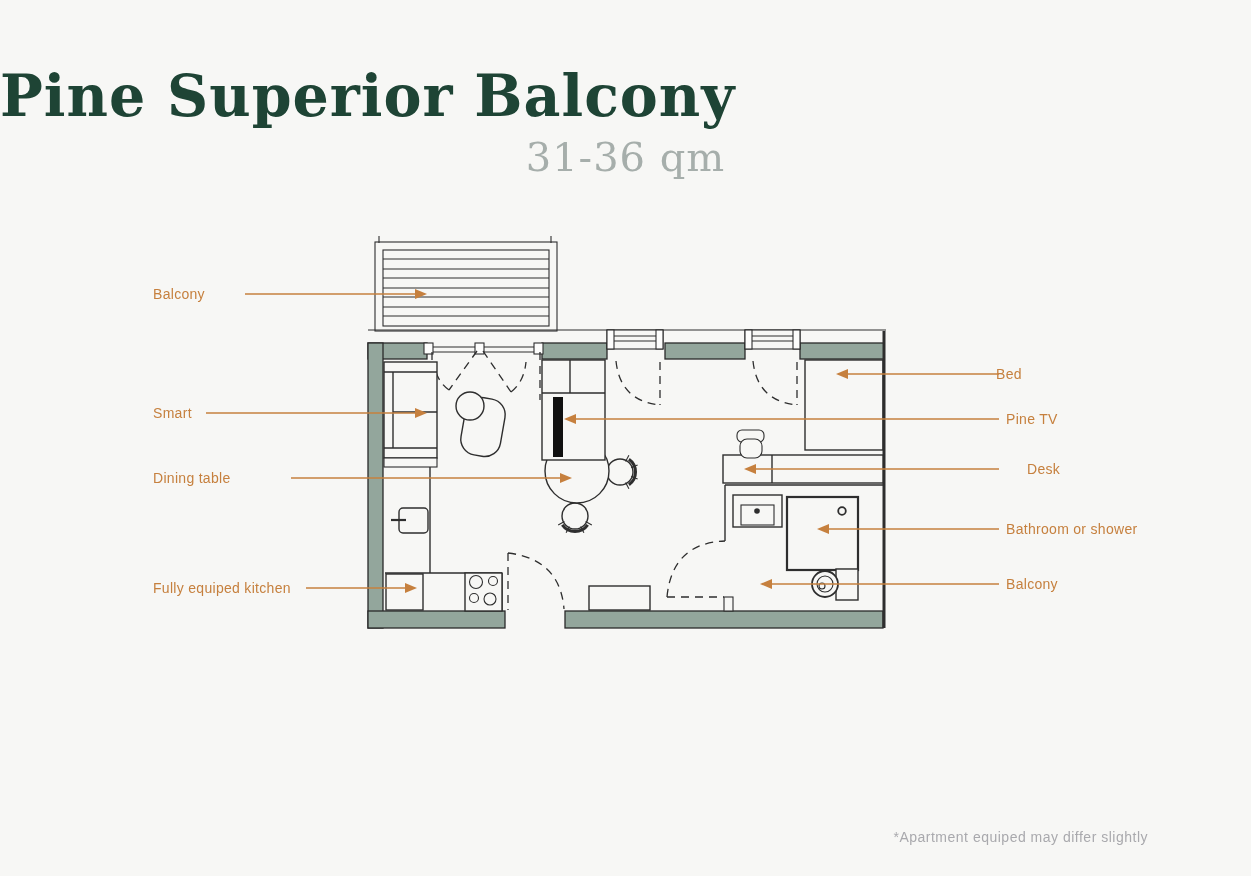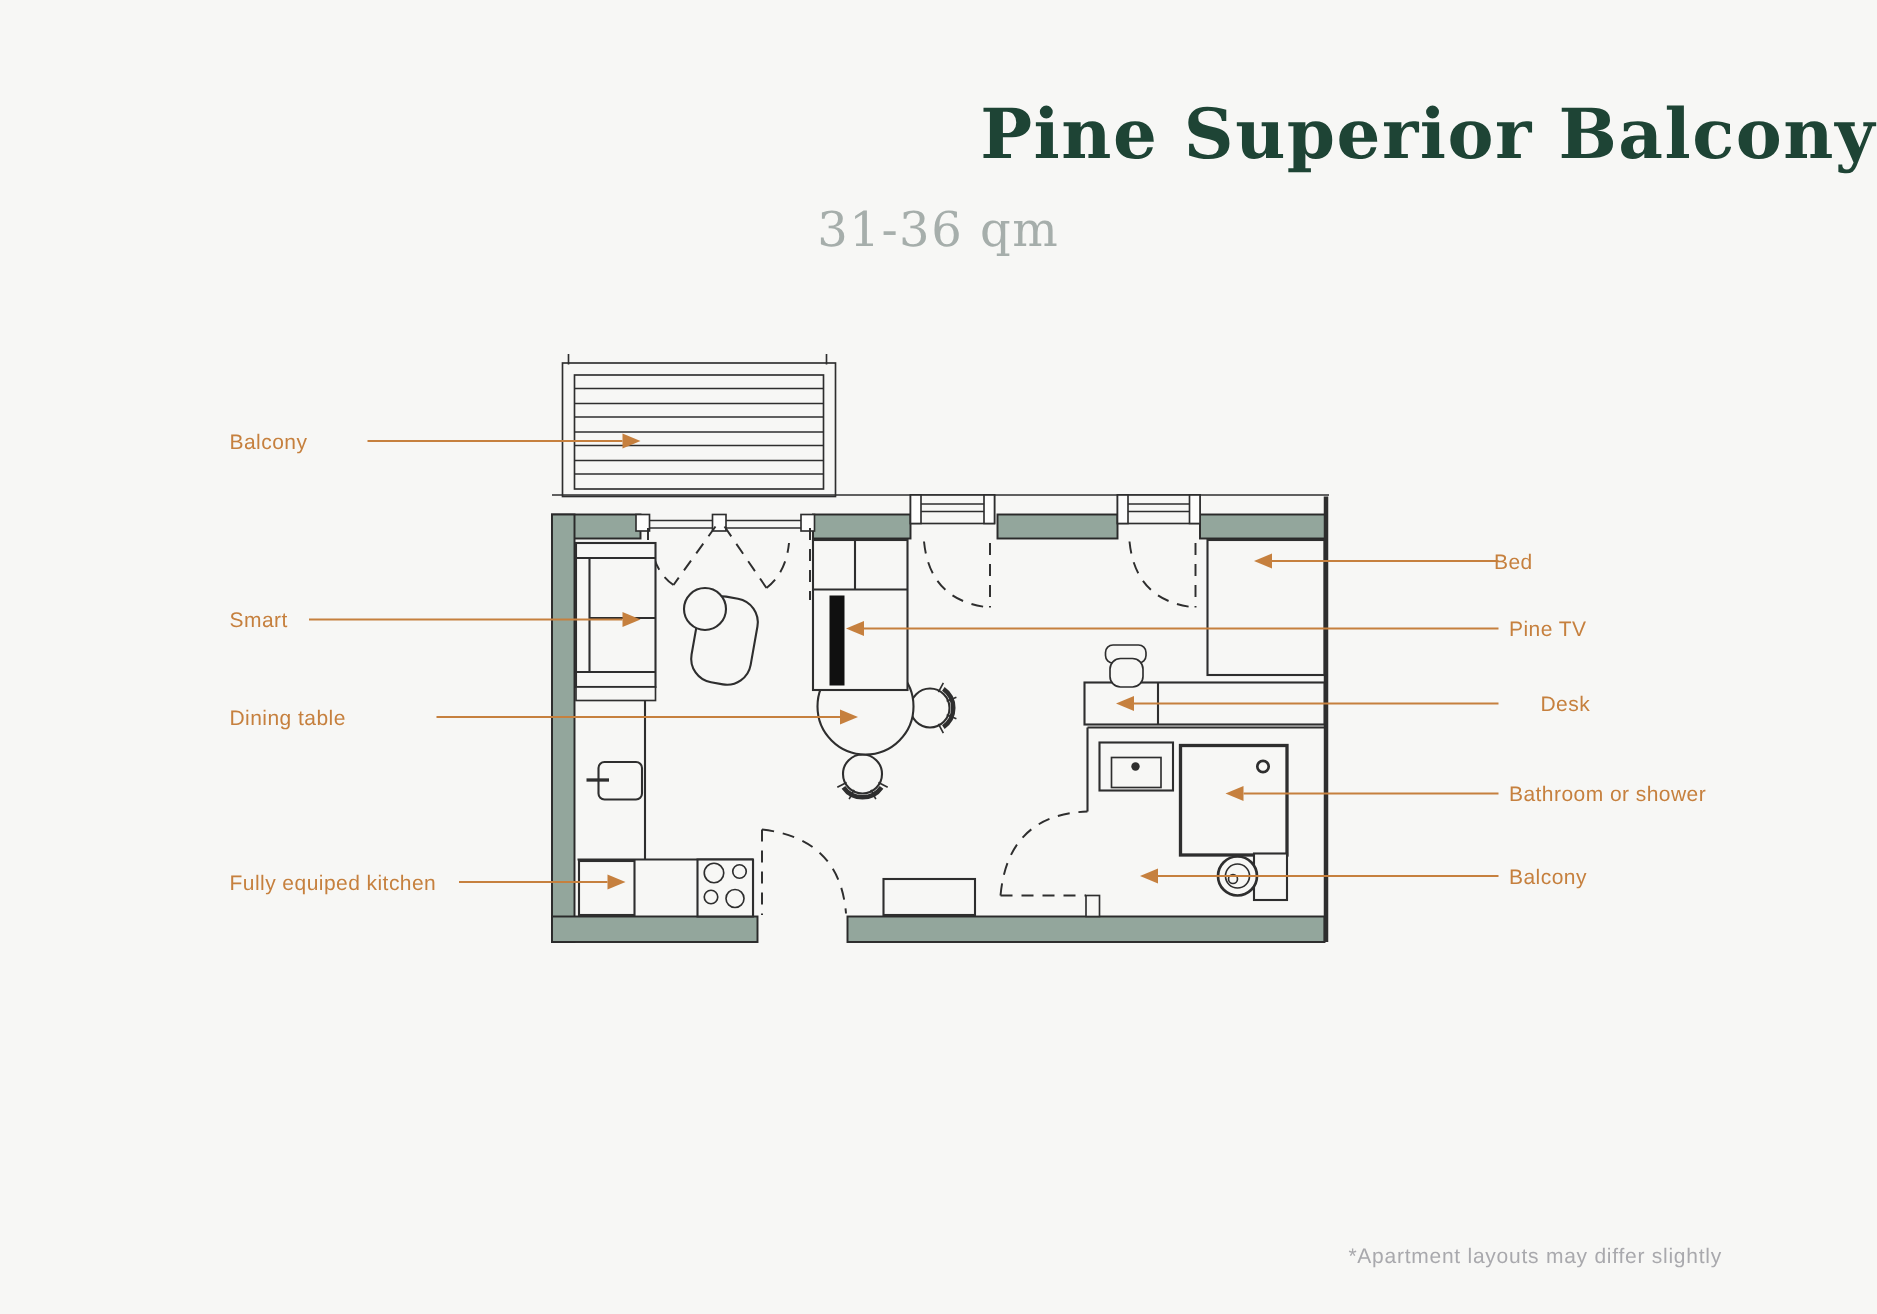--- a/index.html
+++ b/index.html
@@ -2,26 +2,26 @@
 <html style="--bg: #f7f7f5; --ink: #1e4435; --sub: #a6aeab; --accent: #c6803e; --wall: #93a69c; --line: #2e2e2e; --foot: #a9a9ad;"><head>
 <meta charset="utf-8">
 <style>
   :root{
     --bg:#f7f7f5; --ink:#1e4435; --sub:#a6aeab; --accent:#c6803e;
     --wall:#93a69c; --line:#2e2e2e; --foot:#a9a9ad;
   }
   html,body{margin:0;padding:0;background:var(--bg);}
   .stage{position:relative;width:1251px;height:876px;background:var(--bg);overflow:hidden;
          font-family:"Liberation Sans",sans-serif;}
-  .title{position:absolute;left:0;top:62px;width:100%;text-align:right;
+  .title{position:absolute;left:0;top:62px;width:100%;text-align:left;
          font-family:"DejaVu Serif","Liberation Serif",serif;font-weight:700;
-         font-size:46px;color:var(--ink);letter-spacing:1px;}
+         font-size:57px;color:var(--ink);letter-spacing:1px;}
   .subtitle{position:absolute;left:0;top:134px;width:100%;text-align:center;
          font-family:"DejaVu Serif","Liberation Serif",serif;font-weight:400;
-         font-size:32px;color:var(--sub);letter-spacing:1px;}
+         font-size:40px;color:var(--sub);letter-spacing:1px;}
   .plan-svg{position:absolute;left:0;top:0;}
   .lbl{position:absolute;font-size:14px;line-height:26px;color:var(--accent);
        letter-spacing:.3px;}
   .lbl.wrap{width:170px;}
   .footnote{position:absolute;top:829px;right:103px;font-size:14px;color:var(--foot);
        letter-spacing:.5px;}
   
   .ln{stroke:var(--line);stroke-width:1.4;fill:none;}
   .thin{stroke-width:1.1;}
   .thick{stroke-width:3;}
@@ -230,14 +230,14 @@
   <div class="lbl" style="left:153px;top:400px">Smart</div>
   <div class="lbl" style="left:153px;top:465px">Dining table</div>
   <div class="lbl wrap" style="left:153px;top:575px">Fully equiped kitchen</div>
 
   <div class="lbl" style="left:996px;top:361px">Bed</div>
   <div class="lbl" style="left:1006px;top:406px">Pine TV</div>
   <div class="lbl" style="left:1027px;top:456px">Desk</div>
   <div class="lbl" style="left:1006px;top:516px">Bathroom or shower</div>
   <div class="lbl" style="left:1006px;top:571px">Balcony</div>
 
-  <div class="footnote">*Apartment layouts may differ slightly</div>
+  <div class="footnote">*Apartment equiped may differ slightly</div>
 </div>
 
 </body></html>

